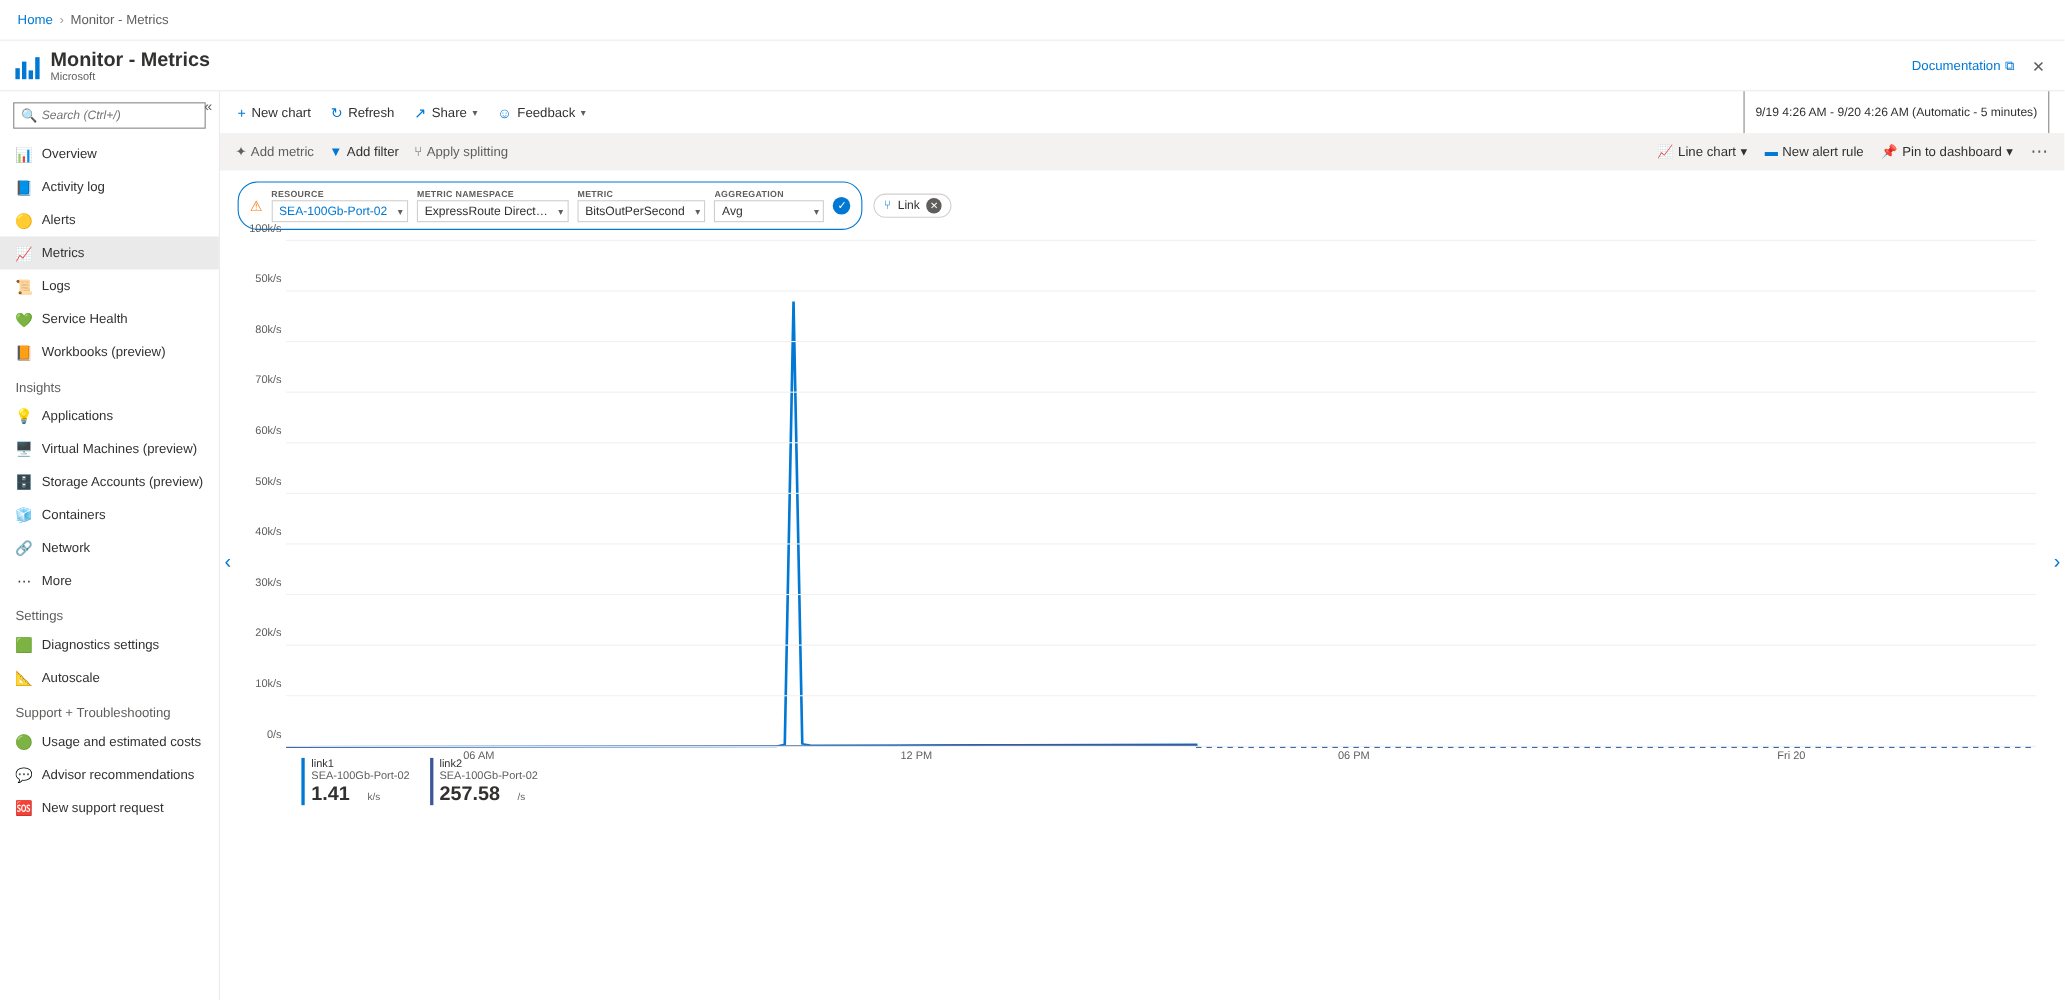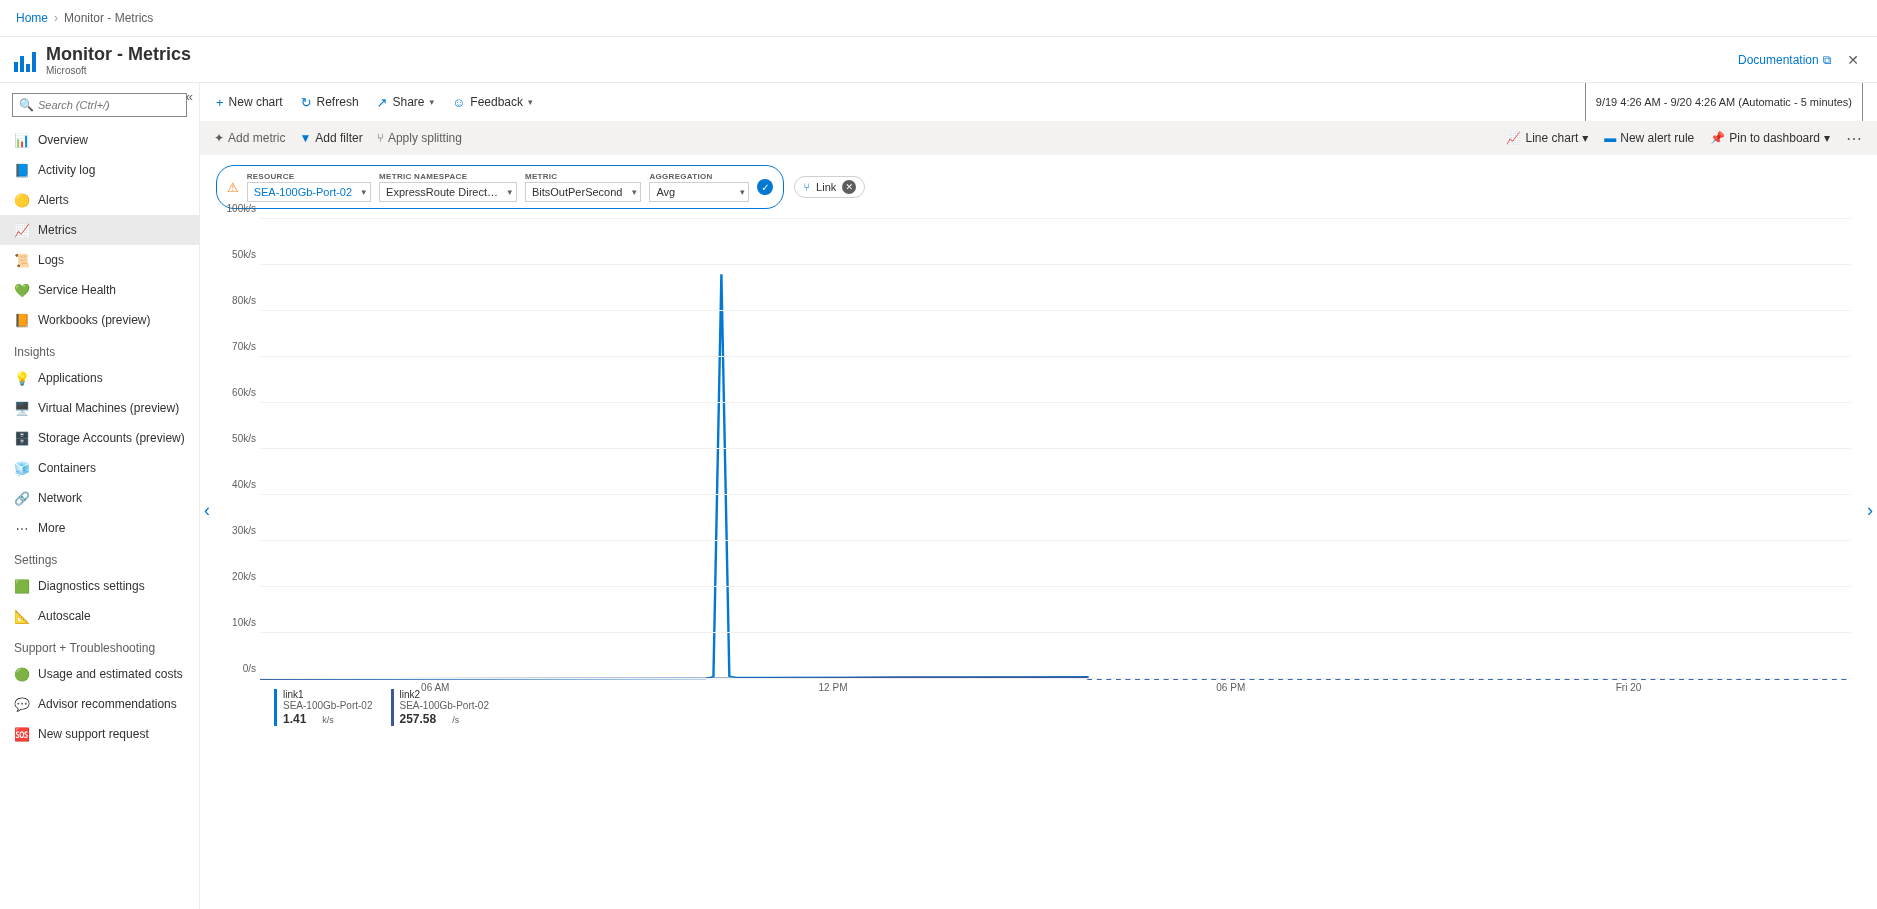--- a/index.html
+++ b/index.html
@@ -72,21 +72,21 @@
 .plot { position:relative; height: 460px; margin-left:34px;}
 .y-tick { position:absolute; left:-38px; font-size:10px; color:#605e5c; transform:translateY(-50%); text-align:right; width:34px;}
 .grid { position:absolute; left:0; right:0; border-top:1px solid #f0f0f0;}
 .x-tick{ position:absolute; bottom:-14px; font-size:10px; color:#605e5c; transform:translateX(-50%);margin-left:48px;}
 svg.lines{ position:absolute; inset:0; width:100%; height:100%; overflow:visible;}
 
 .legend { display:flex; gap:18px; padding: 10px 0 0 48px;}
 .legend-item { border-left:3px solid; padding-left:6px;}
 .legend-item .lname{ font-size:10px; color:#323130;}
 .legend-item .lres{ font-size:10px; color:#605e5c;}
-.legend-item .lval{ font-size:12px; font-weight:600;}
+.legend-item .lval{ font-size:18px; font-weight:600;}
 .legend-item .lunit{ font-size:9px; color:#605e5c; margin-left:16px;}
 
 .more-dots{ font-size:16px; color:#605e5c; cursor:pointer; letter-spacing:1px;}
 </style>
 </head>
 <body>
 
 <div class="breadcrumb">
   <a>Home</a>
   <span class="sep">›</span>

